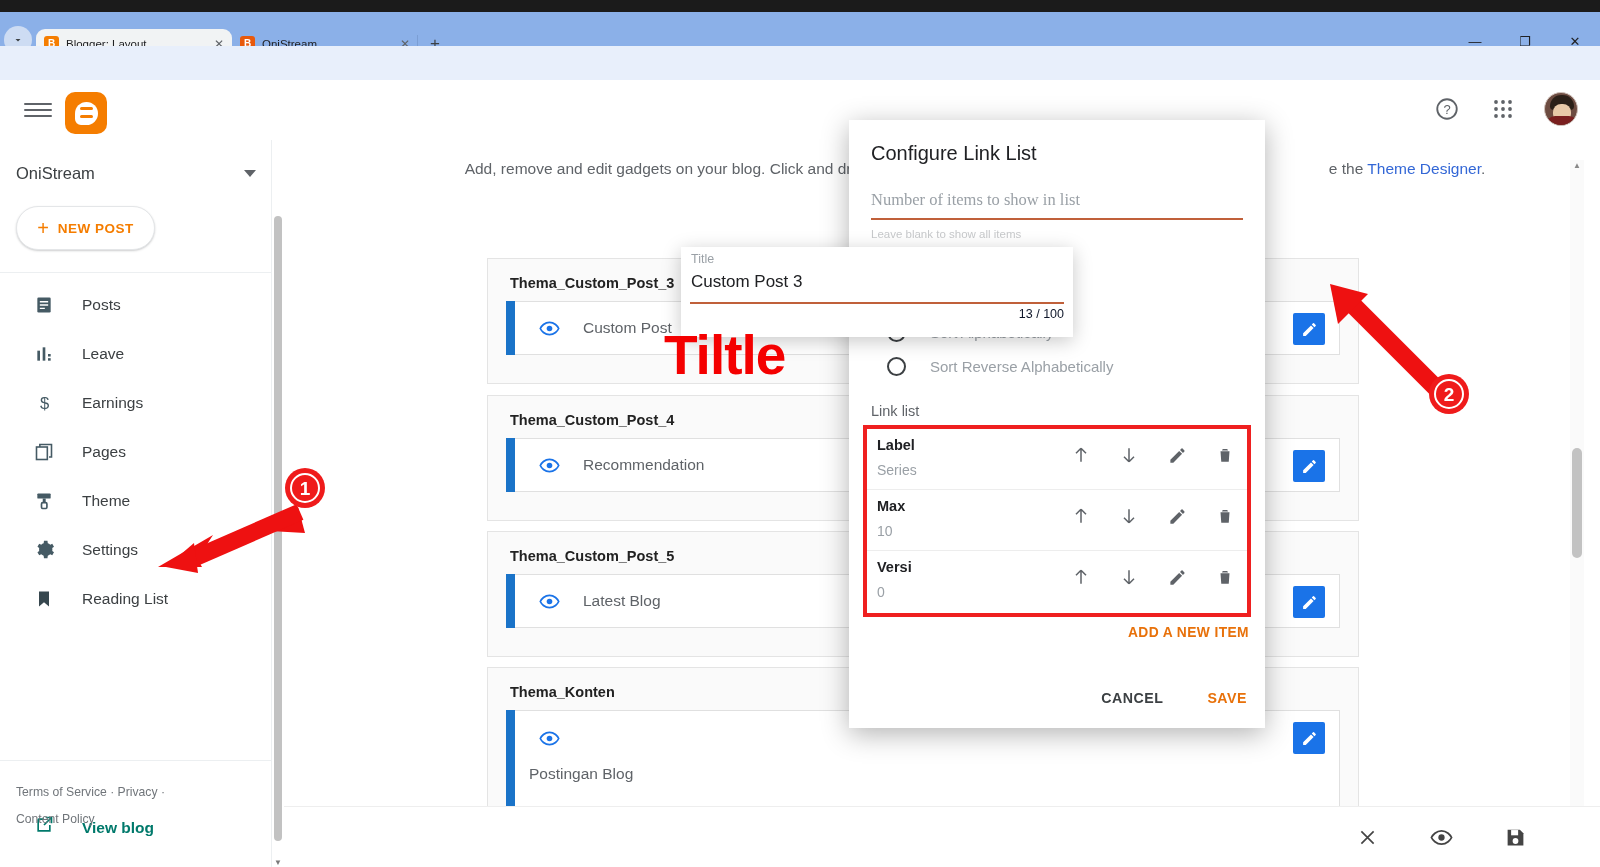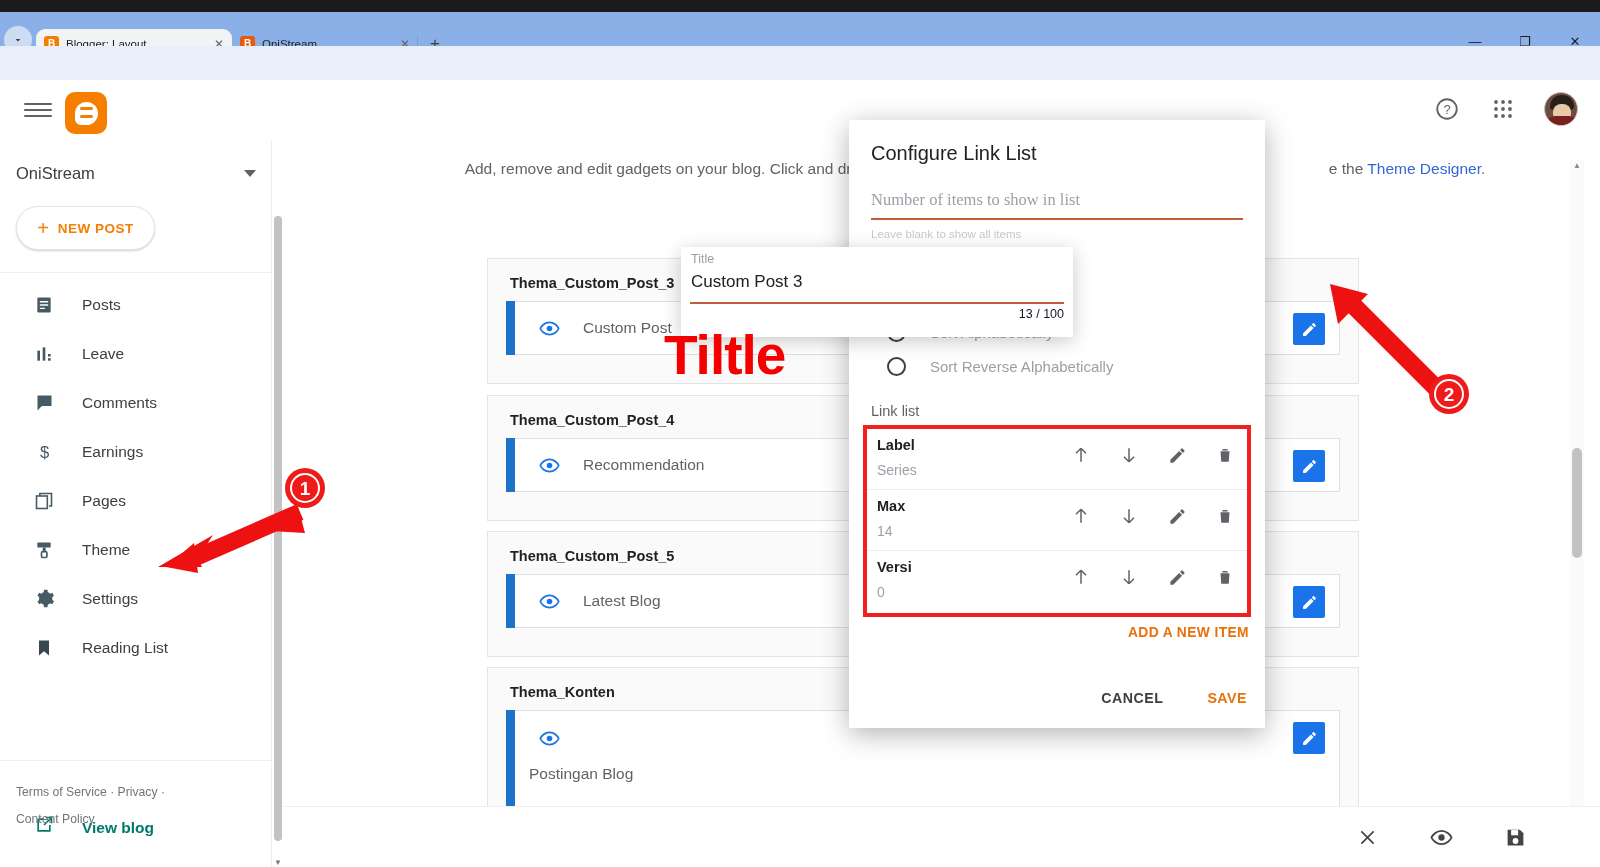--- a/index.html
+++ b/index.html
@@ -379,28 +379,20 @@
                 <rect x="10.4" y="4" width="3.2" height="16" fill="#455a64"></rect>
                 <rect x="16.8" y="12" width="3.2" height="3" fill="#455a64"></rect>
                 <rect x="16.8" y="17" width="3.2" height="3" fill="#455a64"></rect>
               </svg>
           </div>
           <div class="ni-lbl">Leave</div>
         </div>
         <div class="nav-item">
           <div class="ni-ico">
             <svg width="21" height="21" viewBox="0 0 24 24">
-                <path d="M4 4h16v12H9l-5 5z" fill="#455a64"></path>
-              </svg>
-          </div>
-          <div class="ni-lbl">Comments</div>
-        </div>
-        <div class="nav-item">
-          <div class="ni-ico">
-            <svg width="21" height="21" viewBox="0 0 24 24">
                 <text x="12" y="19" font-size="19" text-anchor="middle" fill="#455a64" font-family="Liberation Sans">$</text>
               </svg>
           </div>
           <div class="ni-lbl">Earnings</div>
         </div>
         <div class="nav-item">
           <div class="ni-ico">
             <svg width="20" height="20" viewBox="0 0 24 24">
                 <rect x="3" y="6" width="13" height="15" fill="none" stroke="#455a64" stroke-width="1.9"></rect>
                 <path d="M7 6V3h14v15h-3" fill="none" stroke="#455a64" stroke-width="1.9"></path>
@@ -612,21 +604,21 @@
             </span>
           <span>
               <svg width="18" height="18" viewBox="0 0 24 24">
                 <path d="M6 7h12l-1 14H7zM9 4h6l1 2H8z" fill="#5f6368"></path>
               </svg>
             </span>
         </div>
       </div>
       <div class="ll-item">
         <div class="ll-label">Max</div>
-        <div class="ll-value">14</div>
+        <div class="ll-value">10</div>
         <div class="ll-acts">
           <span>
               <svg width="20" height="20" viewBox="0 0 24 24">
                 <path d="M12 4v16M12 4l-6 6M12 4l6 6" fill="none" stroke="#5f6368" stroke-width="1.8"></path>
               </svg>
             </span>
           <span>
               <svg width="20" height="20" viewBox="0 0 24 24">
                 <path d="M12 20V4M12 20l-6-6M12 20l6-6" fill="none" stroke="#5f6368" stroke-width="1.8"></path>
               </svg>

